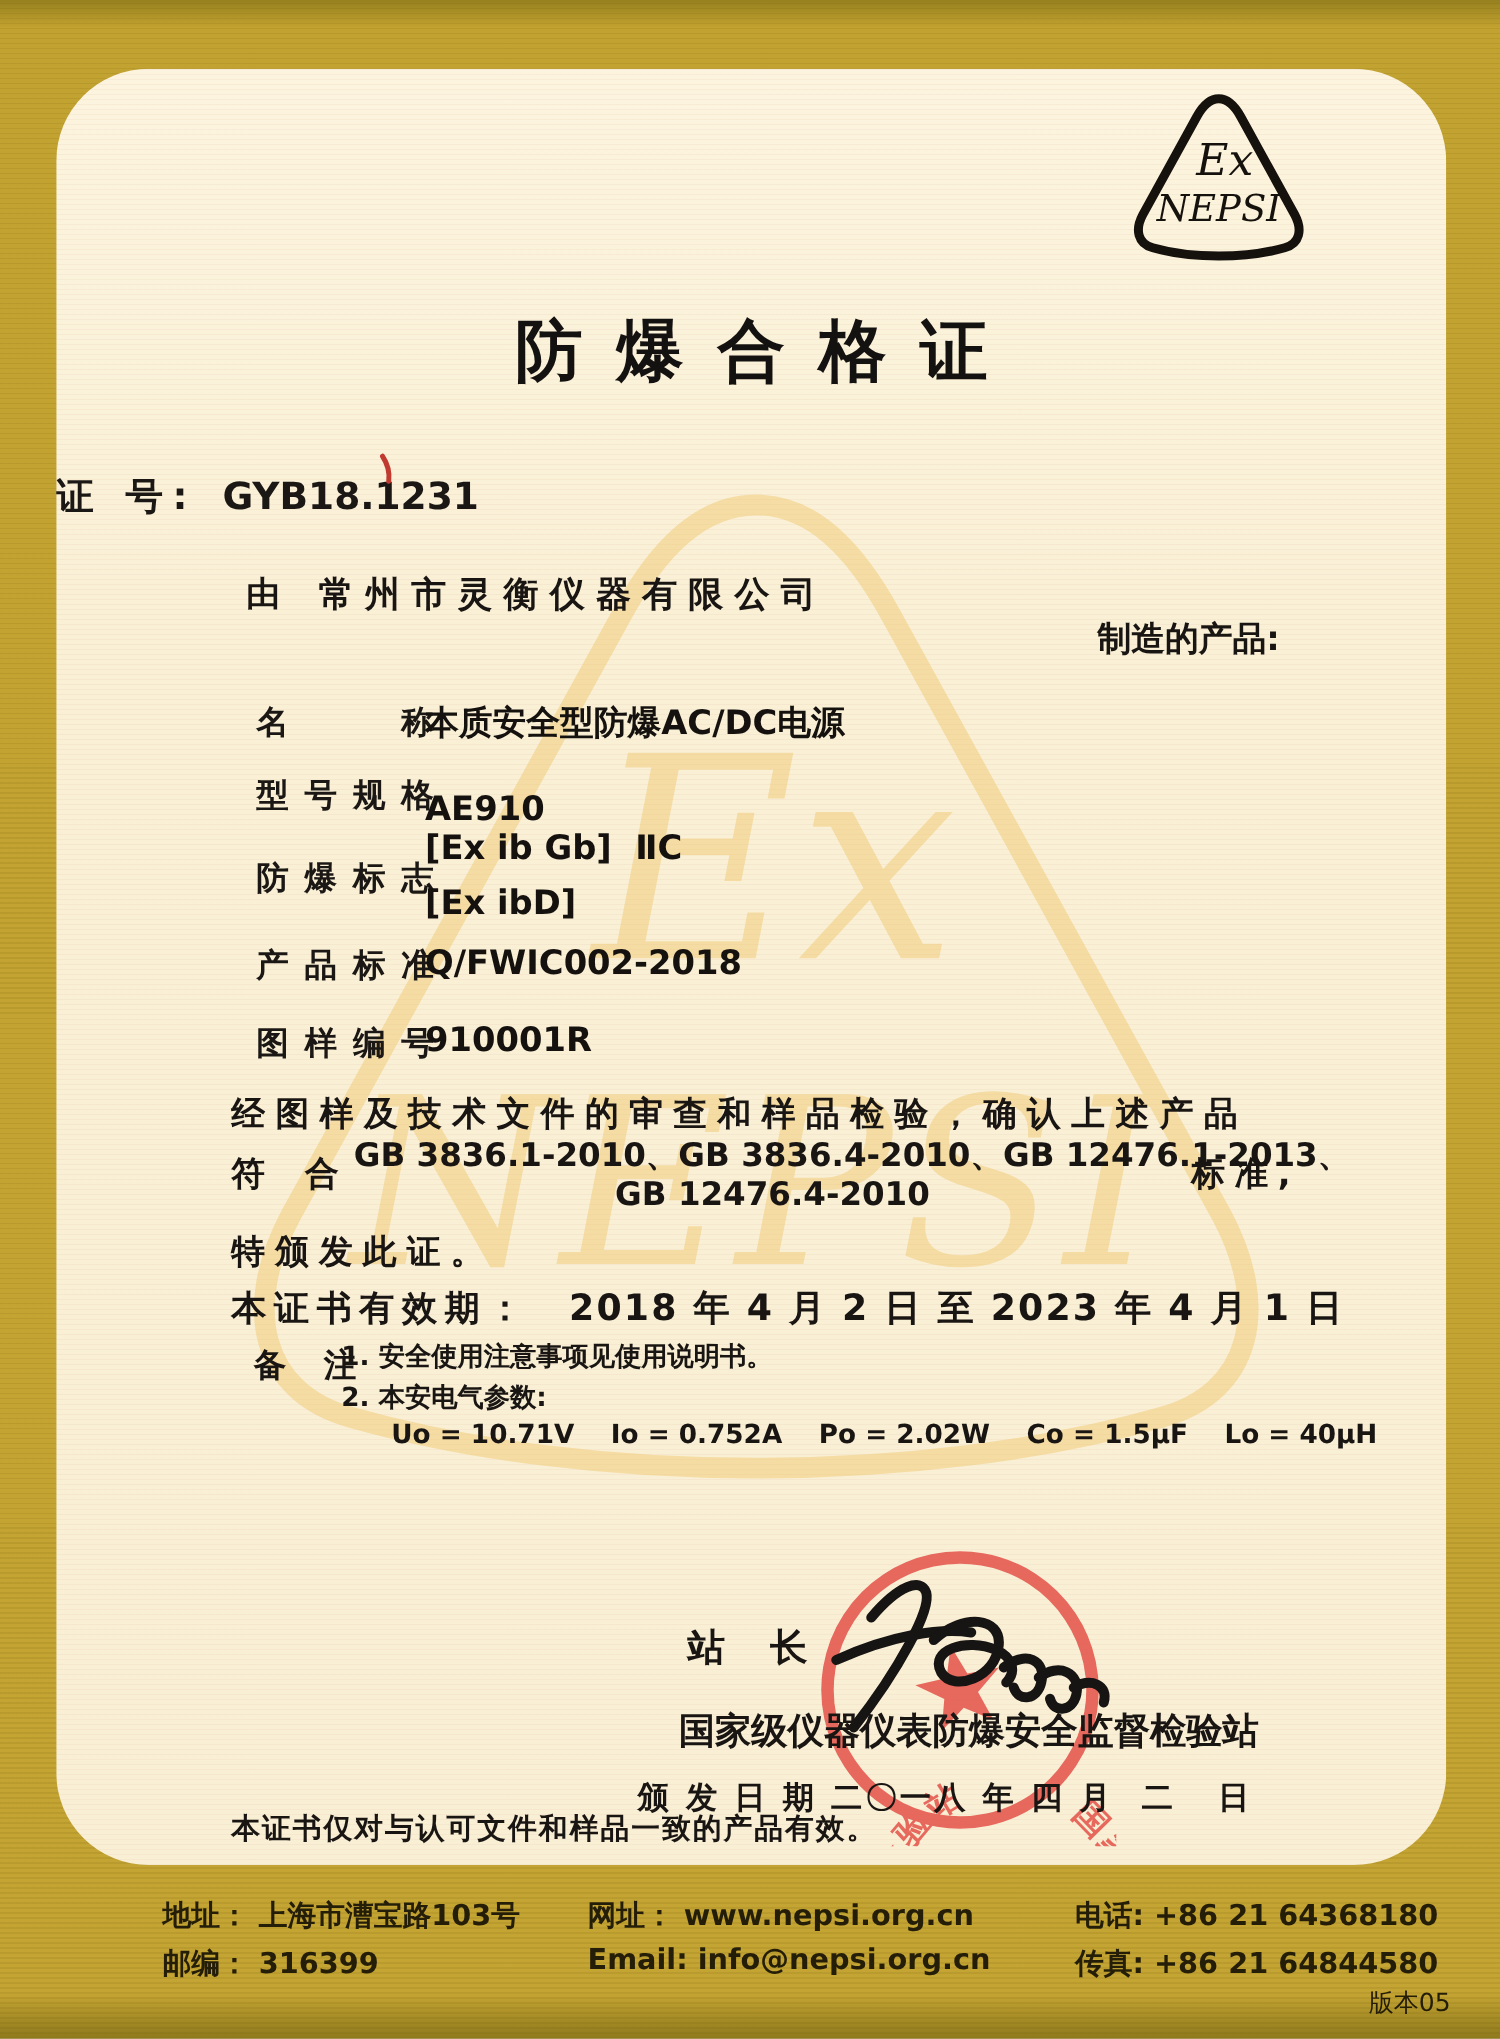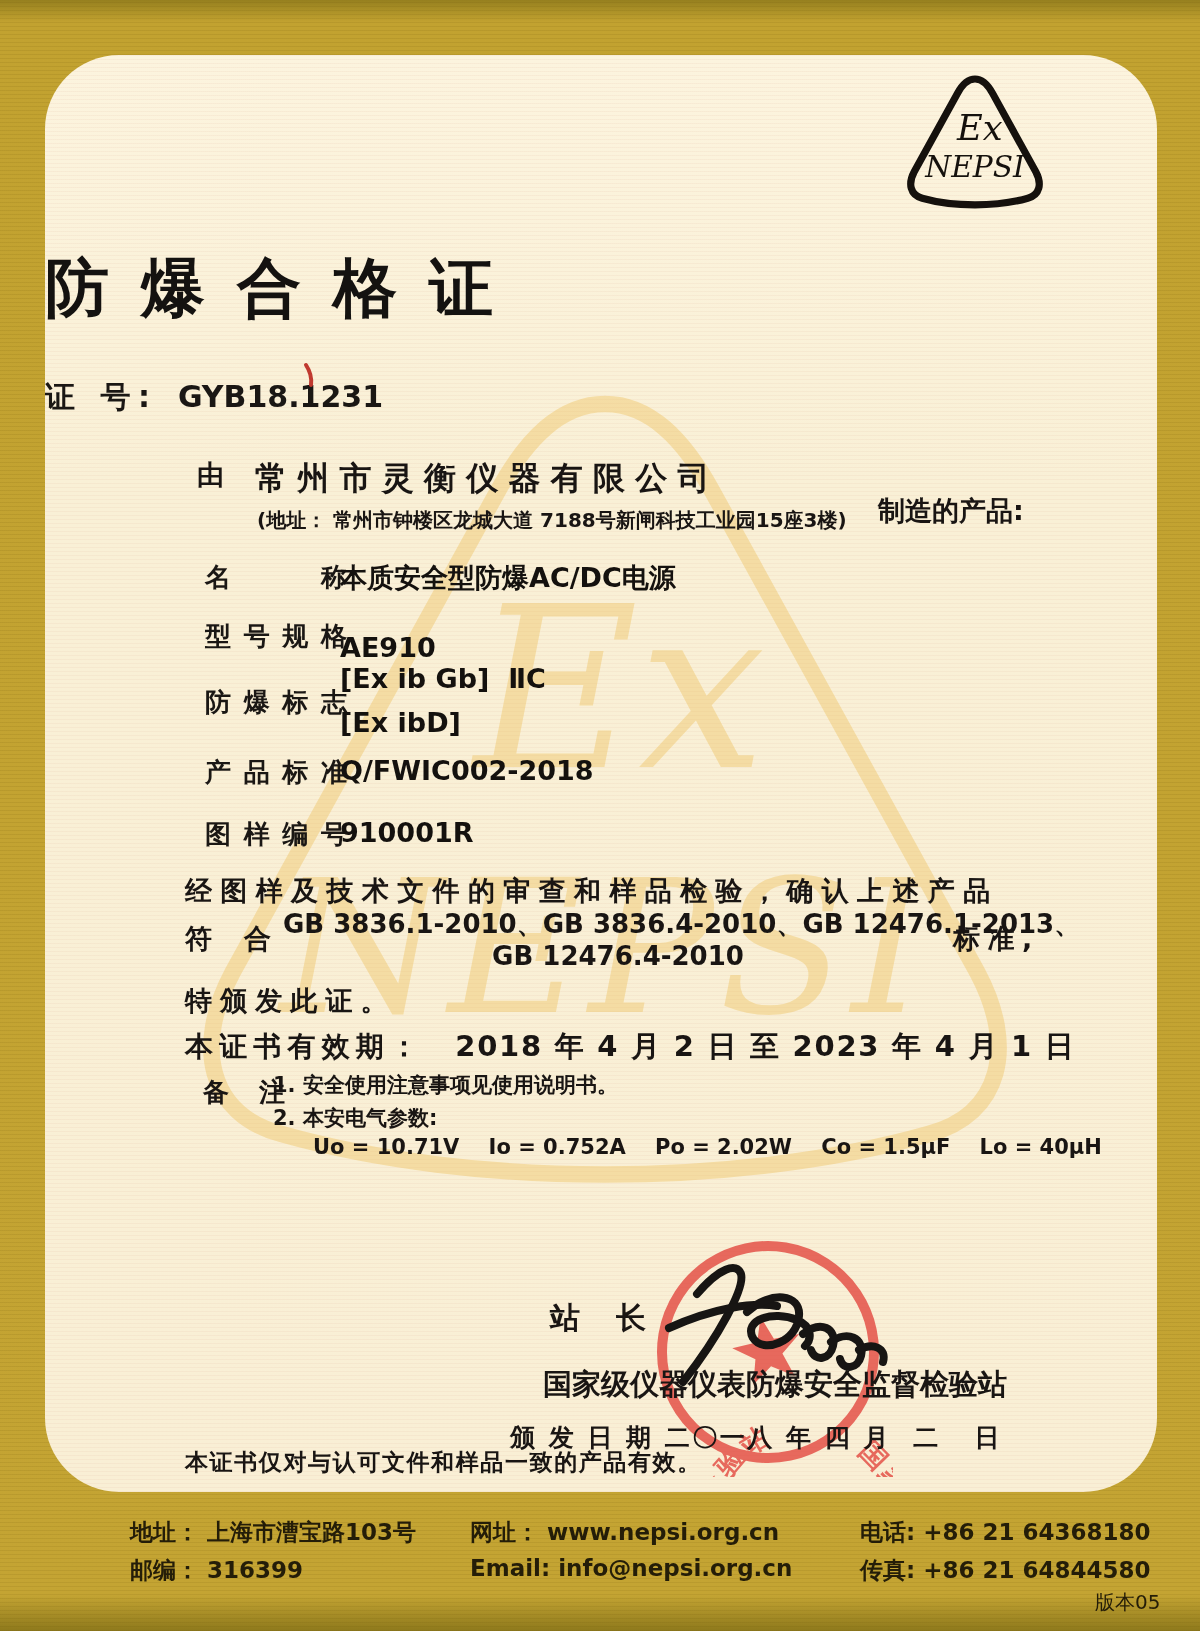--- a/index.html
+++ b/index.html
@@ -17,21 +17,21 @@
     background:
       repeating-linear-gradient(0deg, rgba(216,160,140,0.10) 0 1px, rgba(255,255,255,0) 1px 4px),
       linear-gradient(180deg,#fcf4de 0%,#f9f0d6 30%,#f9efd5 100%);
   }
   .ink{color:#191513;}
   .b{font-weight:700;}
   .jlabel{display:block;text-align:justify;text-align-last:justify;}
   .nowrap{white-space:nowrap;}
   .pre{white-space:pre;}
   .title{
-    width:100%;text-align:left;font-size:64px;font-weight:700;
+    width:100%;text-align:center;font-size:54px;font-weight:700;
     letter-spacing:0.50em;color:#141210;
   }
   .certno{width:100%;text-align:left;font-size:30px;font-weight:700;color:#1a1714;}
   .fieldlabel{font-size:26px;font-weight:700;color:#1a1714;width:142px;}
   .fieldvalue{font-size:27px;font-weight:700;color:#14110e;}
   .footer-cell{position:absolute;font-size:23px;font-weight:700;color:#241d08;white-space:nowrap;}
   .stamp-text{font-size:27px;font-weight:700;fill:#e2443c;letter-spacing:2px;}
   svg{display:block;}
 </style>
 </head>
@@ -58,23 +58,22 @@
   <div class="abs certno" style="top:322px;">
     <span style="letter-spacing:0.25em;">证 号:</span>
     <span style="margin-left:10px;">GYB18.1231</span>
   </div>
 
   <svg class="abs" style="left:253px;top:306px;" width="26" height="28" viewBox="0 0 26 28">
     <path d="M8 4 C12 10 14 16 13 24" stroke="#c03a30" stroke-width="4" fill="none" stroke-linecap="round"></path>
   </svg>
 
   <div class="abs ink b" style="left:152px;top:402px;font-size:27px;">由</div>
-  <div class="abs ink b nowrap" style="left:210px;top:402px;font-size:32px;letter-spacing:0.32em;">常州市灵衡仪器有限公司</div>
+  <div class="abs ink b nowrap" style="left:210px;top:402px;font-size:28px;letter-spacing:0.32em;">常州市灵衡仪器有限公司</div>
   <div class="abs ink b nowrap" style="left:833px;top:438px;font-size:27px;">制造的产品:</div>
-  <div class="abs ink b nowrap" style="left:212px;top:452px;font-size:20px;">(地址： 常州市钟楼区龙城大道 7188号新闸科技工业园15座3楼)</div>
 
   <div class="abs fieldlabel jlabel" style="left:160px;top:505px;">名称</div>
   <div class="abs fieldvalue nowrap" style="left:295px;top:505px;">本质安全型防爆AC/DC电源</div>
 
   <div class="abs fieldlabel jlabel" style="left:160px;top:564px;">型号规格</div>
   <div class="abs fieldvalue nowrap" style="left:295px;top:577px;">AE910</div>
 
   <div class="abs fieldlabel jlabel" style="left:160px;top:630px;">防爆标志</div>
   <div class="abs fieldvalue nowrap pre" style="left:295px;top:608px;">[Ex ib Gb]  ⅡC</div>
   <div class="abs fieldvalue nowrap" style="left:295px;top:652px;">[Ex ibD]</div>

